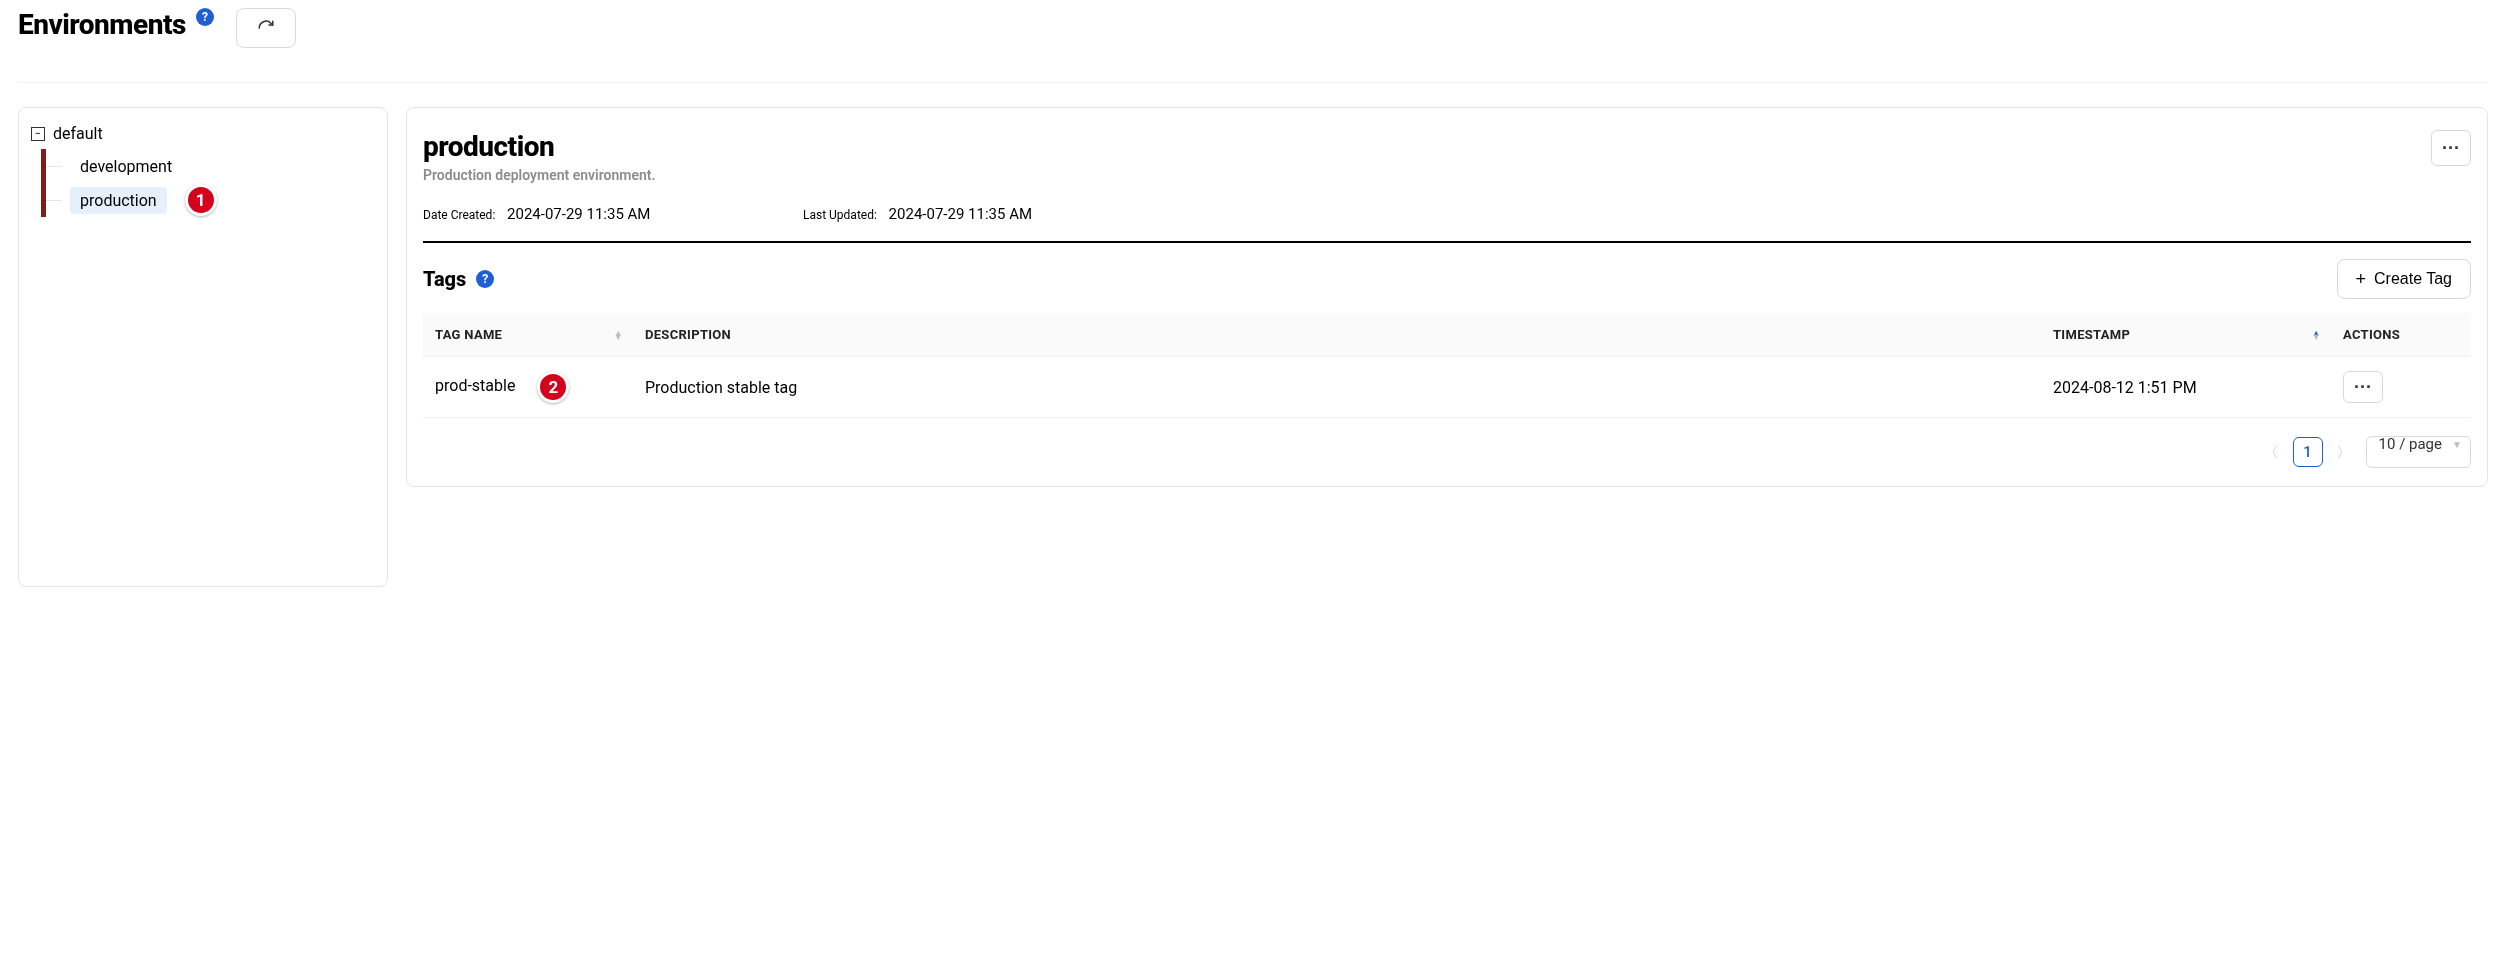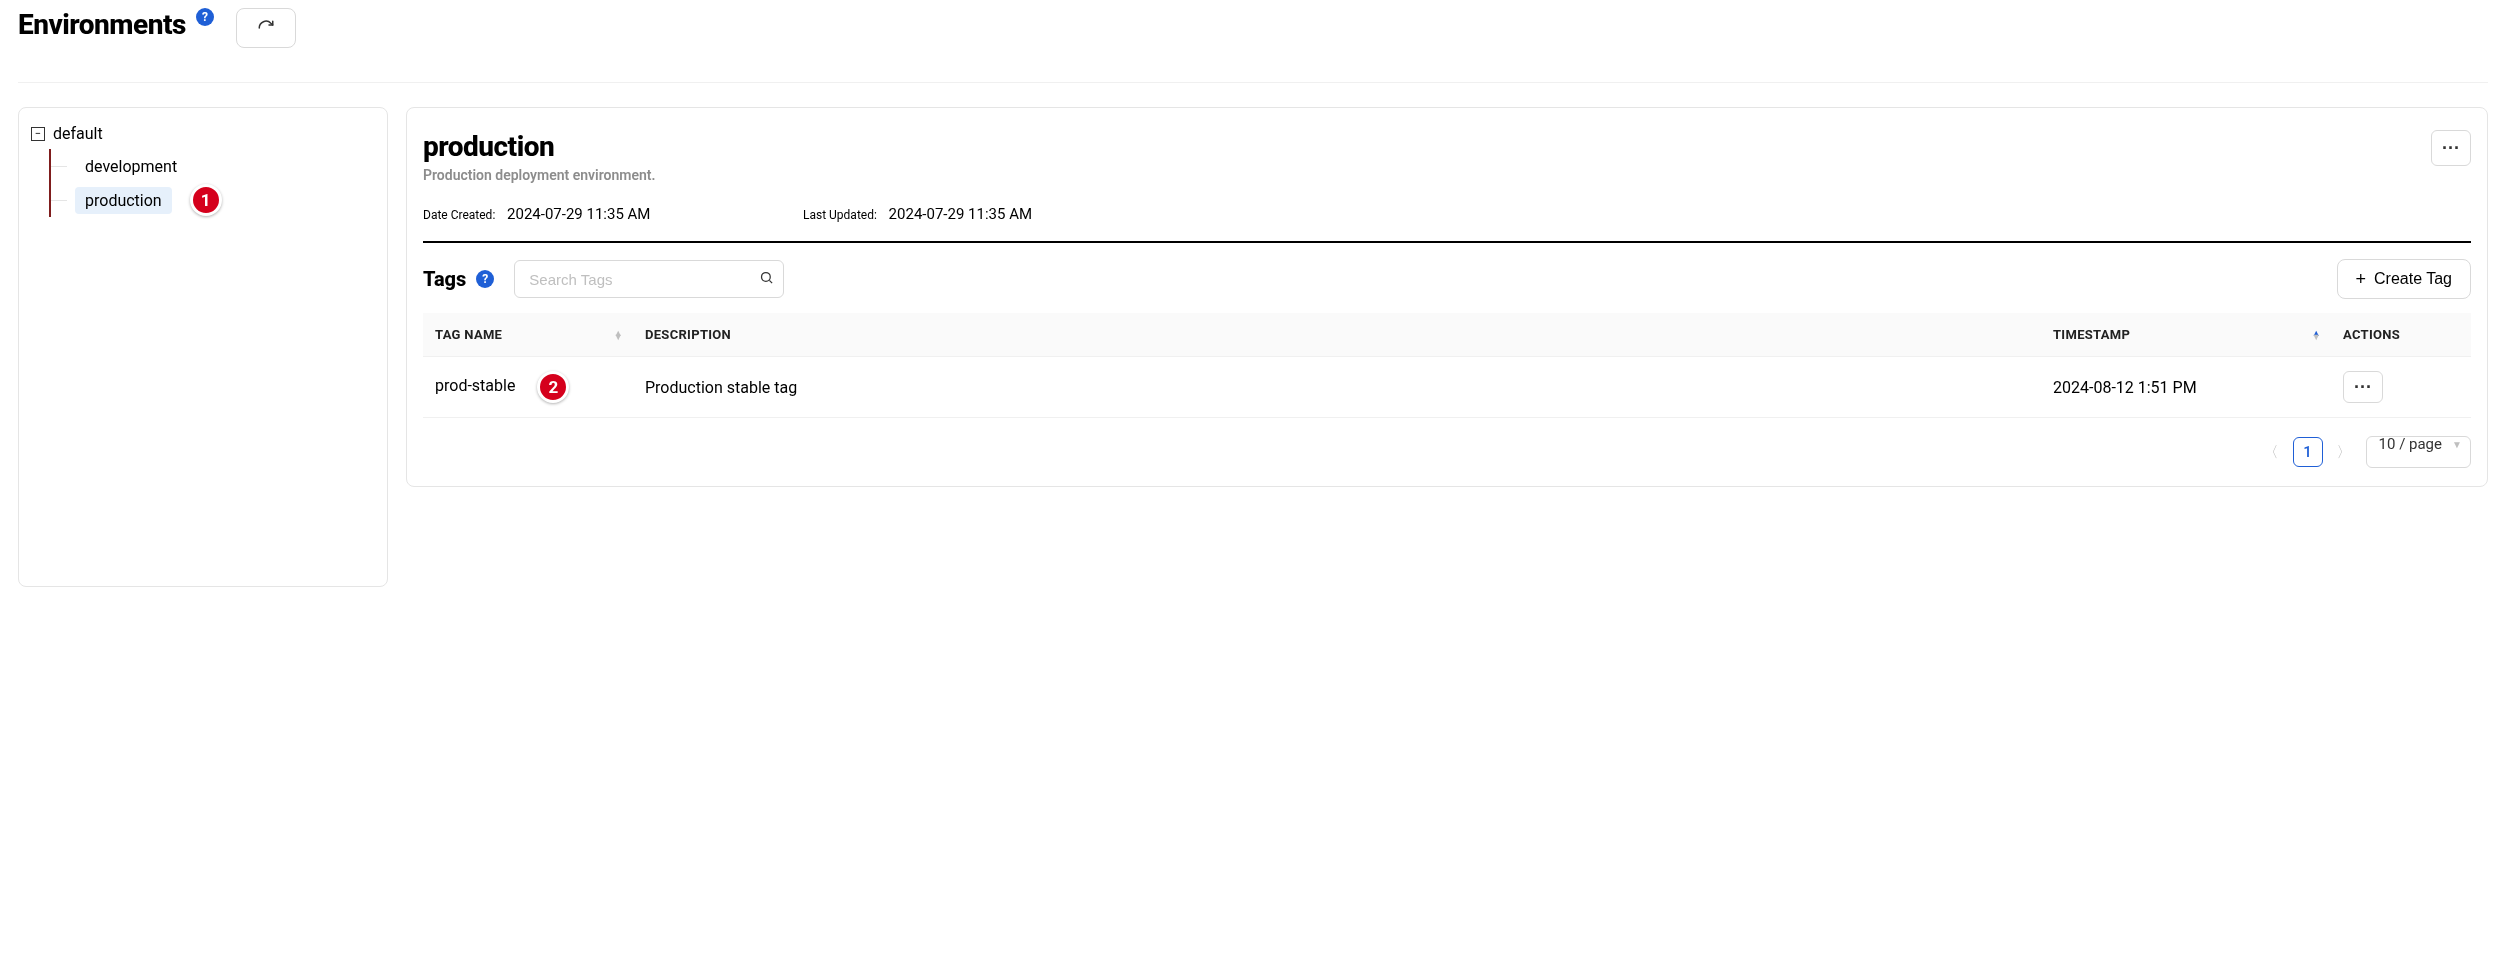--- a/index.html
+++ b/index.html
@@ -81,23 +81,23 @@
     height: 14px;
     border: 1px solid #333;
     display: inline-flex;
     align-items: center;
     justify-content: center;
     font-size: 11px;
     line-height: 1;
     cursor: pointer;
   }
   .tree-children {
-    margin-left: 22px;
+    margin-left: 14px;
     margin-top: 4px;
-    border-left: 2px solid #7f1d1d;
+    border-left: 5px solid #7f1d1d;
   }
   .tree-item-row {
     position: relative;
     display: flex;
     align-items: center;
     height: 34px;
     padding-left: 24px;
   }
   .tree-item-row::before {
     content: "";
@@ -369,29 +369,20 @@
           <span class="meta-label">Last Updated:</span>
           <span>2024-07-29 11:35 AM</span>
         </div>
       </div>
 
       <hr class="divider-strong">
 
       <div class="tags-header">
         <span class="tags-title">Tags</span>
         <span class="help-icon">?</span>
-        <div class="search-wrap">
-          <input class="search-input" type="text" placeholder="Search Tags" style="">
-          <span class="search-icon">
-            <svg width="15" height="15" viewBox="0 0 24 24" fill="none" stroke="#333" stroke-width="2">
-                <circle cx="11" cy="11" r="7"></circle>
-                <line x1="21" y1="21" x2="16.65" y2="16.65"></line>
-              </svg>
-          </span>
-        </div>
         <div class="spacer"></div>
         <button class="create-btn">
           <span style="font-size:18px;">+</span>
           <span>Create Tag</span>
         </button>
       </div>
 
       <table class="tags-table">
         <thead>
           <tr>

